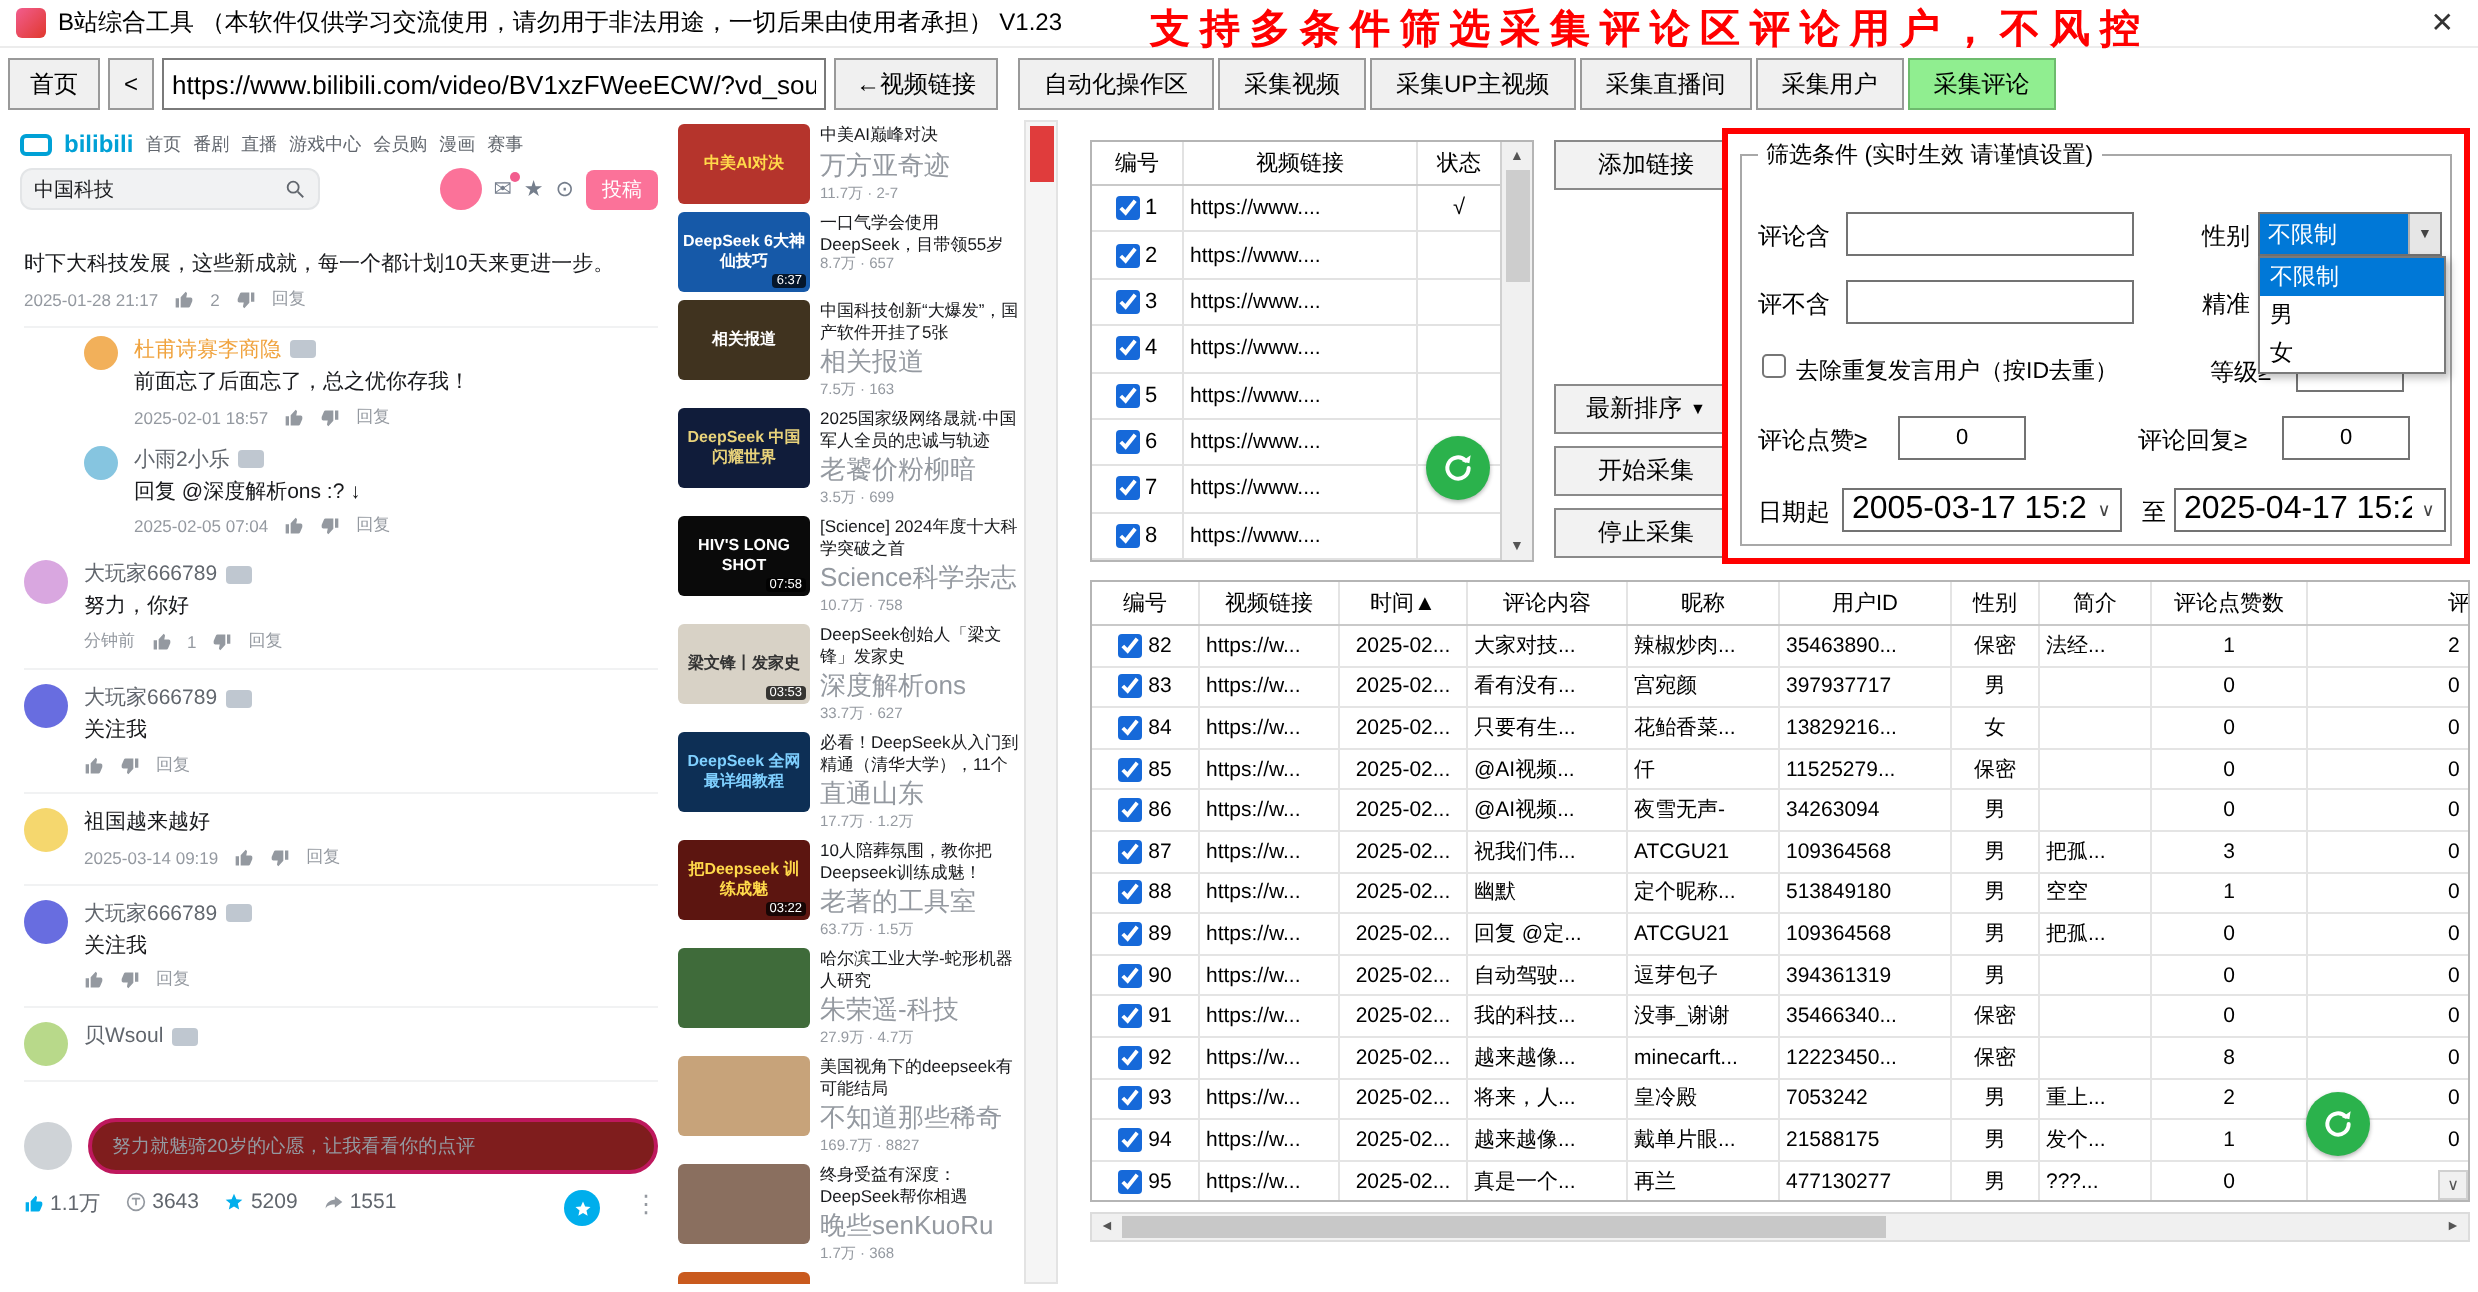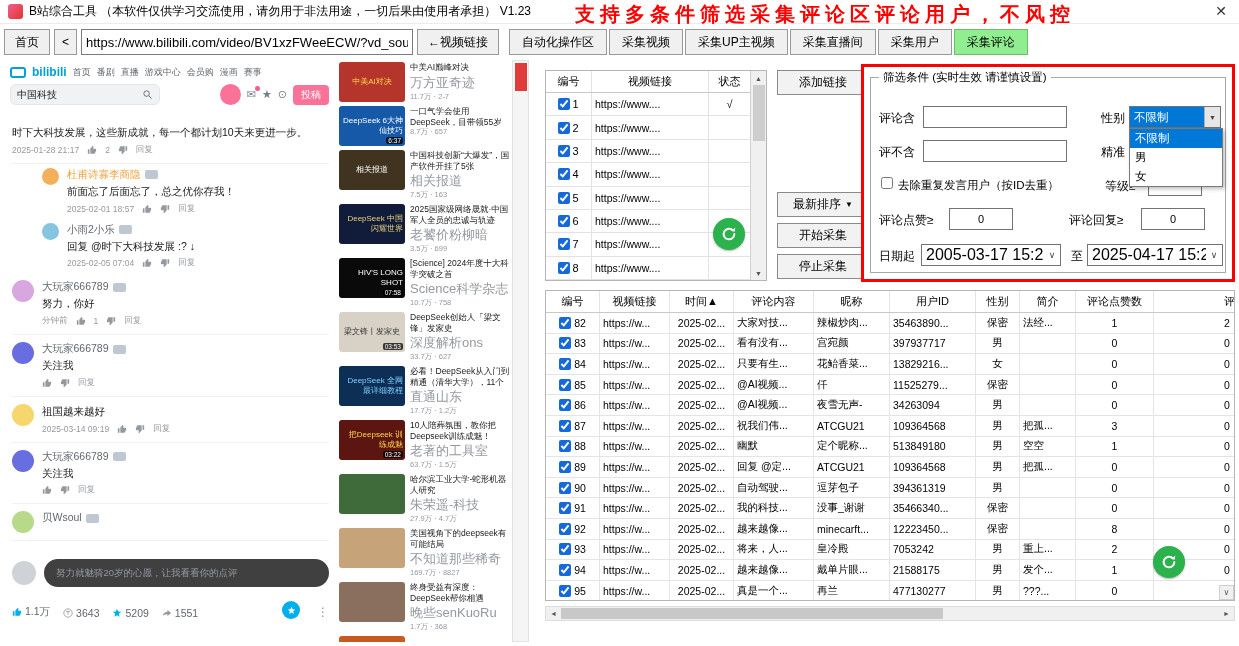--- a/index.html
+++ b/index.html
@@ -42,32 +42,32 @@
 .cbody{flex:1;min-width:0}
 .cname{font-size:10.5px;color:#61666d;display:flex;align-items:center;gap:4px;margin-bottom:2px;cursor:pointer}
 .clevel{width:13px;height:9px;border-radius:2px;background:#bfc7d0;display:inline-block}
 .ctext{font-size:10.5px;color:#18191c;line-height:1.5}
 .cmeta{display:flex;align-items:center;gap:8px;font-size:8.5px;color:#9499a0;margin-top:3px}
 .cmeta .mico{display:flex;color:#9499a0;cursor:pointer}
 .mico.down svg{transform:rotate(180deg)}
 .cmore{margin-left:62px;font-size:9.5px;color:#9499a0;padding:4px 0;cursor:pointer}
 .cinputbar{position:absolute;left:10px;top:498px;width:317px;height:30px;display:flex;align-items:center;gap:8px}
 .cinputavatar{width:24px;height:24px;border-radius:50%;background:#cfd3d7;flex:none}
-.cinputbox{flex:1;height:28px;border:2px solid #404040;border-radius:15px;display:flex;align-items:center;padding:0 10px;font-size:9.5px;color:#9499a0;background:#404040}
-.statsbar{position:absolute;left:10px;top:535px;width:317px;height:24px;display:flex;align-items:flex-end;gap:13px;font-size:10.5px;color:#61666d}
+.cinputbox{flex:1;height:28px;border:2px solid #be185d;border-radius:15px;display:flex;align-items:center;padding:0 10px;font-size:9.5px;color:#9499a0;background:#7f1d1d}
+.statsbar{position:absolute;left:10px;top:535px;width:317px;height:24px;display:flex;align-items:flex-start;gap:13px;font-size:10.5px;color:#61666d}
 .stat{display:flex;align-items:center;gap:3px;cursor:pointer}
 .staticon{display:flex;color:#9499a0}
 .stat-like .staticon,.stat-star .staticon{color:#00aeec}
 .chargebtn{margin-left:auto;width:18px;height:18px;border-radius:50%;background:#00aeec;display:flex;align-items:center;justify-content:center;cursor:pointer}
 .moredots{font-size:12px;color:#9499a0;margin-left:4px;cursor:pointer}
 
 .videolist{position:absolute;left:339px;top:62px;width:171px;height:580px;overflow:hidden}
 .vitem{display:flex;gap:5px;margin-bottom:4px;cursor:pointer}
 .vthumb{width:66px;height:40px;border-radius:3px;flex:none;position:relative;display:flex;align-items:center;justify-content:center;overflow:hidden}
-.vthumbtext{font-size:8px;font-weight:normal;text-align:right;line-height:1.2;padding:2px}
+.vthumbtext{font-size:8px;font-weight:bold;text-align:center;line-height:1.2;padding:2px}
 .vdur{position:absolute;right:2px;bottom:2px;background:rgba(0,0,0,.75);color:#fff;font-size:6.5px;padding:0 2px;border-radius:2px}
 .vinfo{flex:1;min-width:0}
 .vtitle{font-size:8.5px;color:#18191c;line-height:1.25;max-height:21px;overflow:hidden}
 .vup{font-size:13px;color:#9499a0;margin-top:1px;white-space:nowrap;overflow:hidden}
 .vstats{font-size:7.5px;color:#9499a0;white-space:nowrap;overflow:hidden}
 .mainvscroll{position:absolute;left:512px;top:60px;width:17px;height:582px;background:#f5f5f5;border:1px solid #e3e3e3}
 .redthumb{width:12px;height:28px;background:#e03c3c;margin:2px auto 0;cursor:grab}
 
 .tool{position:absolute;left:537px;top:60px;width:702px;height:584px}
 input[type=checkbox]{width:12px;height:12px;accent-color:#1669d9}
@@ -237,21 +237,21 @@
                 </svg>
               </span>
               <span>回复</span>
             </div>
           </div>
         </div>
         <div class="citem creply">
           <span class="cavatar" style="background: rgb(134, 197, 224);"></span>
           <div class="cbody">
             <div class="cname" style="color: rgb(97, 102, 109);">小雨2小乐<span class="clevel"></span></div>
-            <div class="ctext">回复 @时下大科技发展 :? ↓</div>
+            <div class="ctext">回复 @深度解析ons :? ↓</div>
             <div class="cmeta">
               <span>2025-02-05 07:04</span>
               <span class="mico">
                 <svg width="10" height="10" viewBox="0 0 24 24">
                   <path fill="currentColor" d="M2 10h4v11H2zM22 11c0-1.1-.9-2-2-2h-5.3l.9-4.4c.1-.5-.1-1-.4-1.3L14 2 8 8.6V21h9.4c.8 0 1.5-.5 1.8-1.2l2.7-6.4c.1-.2.1-.5.1-.7v-1.7z"></path>
                 </svg>
               </span>
               <span class="mico down">
                 <svg width="10" height="10" viewBox="0 0 24 24">
                   <path fill="currentColor" d="M2 10h4v11H2zM22 11c0-1.1-.9-2-2-2h-5.3l.9-4.4c.1-.5-.1-1-.4-1.3L14 2 8 8.6V21h9.4c.8 0 1.5-.5 1.8-1.2l2.7-6.4c.1-.2.1-.5.1-.7v-1.7z"></path>

